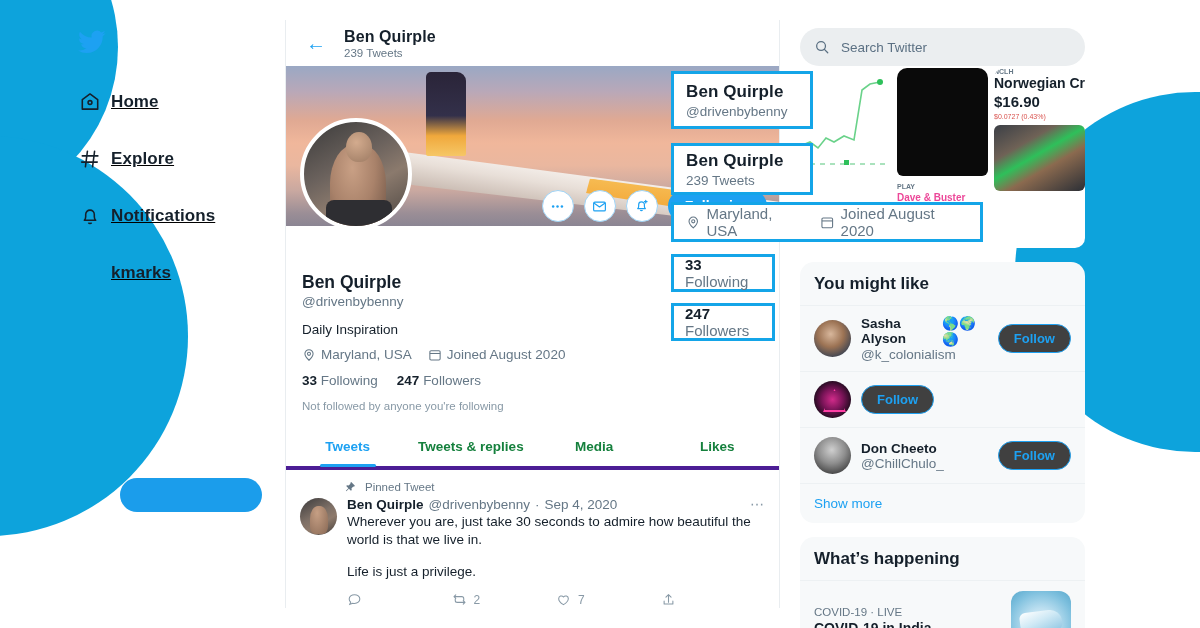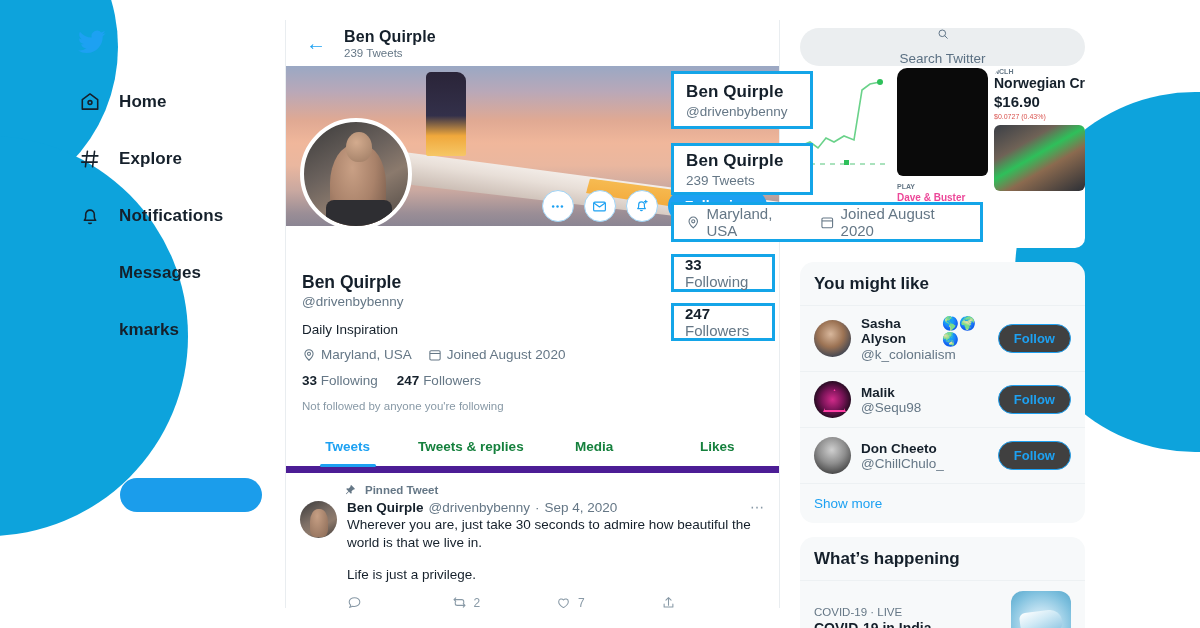--- a/index.html
+++ b/index.html
@@ -19,22 +19,22 @@
   #deco-pill {
     position: absolute; left: 120px; top: 478px; width: 142px; height: 34px;
     background: #1B9DEB; border-radius: 17px;
   }
   #deco-circle-right { right: -175px; top: 92px; width: 360px; height: 360px; }
 
   
   #sidebar { position: absolute; left: 60px; top: 28px; width: 225px; z-index: 6; }
   #twitter-logo { width: 30px; height: 28px; margin-left: 17px; display:block; }
   .nav-item {
-    display: flex; align-items: center; gap: 17px;
-    height: 40px; margin-top: 17px; padding-left: 18px; cursor: pointer;
+    display: flex; align-items: center; gap: 9px;
+    height: 40px; margin-top: 17px; padding-left: 18px; cursor: pointer; text-decoration: underline;
   }
   .nav-item .ico { width: 24px; height: 24px; flex: 0 0 24px; display:flex; align-items:center; justify-content:center; }
   .nav-item .lbl { font-size: 17px; font-weight: 700; color: #15202B; letter-spacing: .1px; }
   #nav-item-home { margin-top: 26px; }
 
   
   #center-column {
     position: absolute; left: 285px; top: 20px; width: 495px; height: 588px;
     background: #fff; border-left: 1px solid #E9EDF0; border-right: 1px solid #E9EDF0;
     overflow: hidden; z-index: 5;
@@ -113,48 +113,48 @@
   #profile-info { padding: 46px 16px 0 16px; }
   #profile-name { font-size: 17.5px; font-weight: 700; color: #15202B; }
   #profile-handle { font-size: 13.5px; color: #657786; margin-top: 1px; }
   #profile-bio { font-size: 13.5px; color: #15202B; margin-top: 13px; }
   #profile-meta { display: flex; align-items: center; gap: 16px; margin-top: 10px; font-size: 13.5px; color: #657786; }
   .meta-chip { display: flex; align-items: center; gap: 5px; }
   #profile-stats { display: flex; gap: 19px; margin-top: 11px; font-size: 13.5px; color: #657786; }
   .stat b { color: #15202B; font-weight: 700; }
   #profile-followinfo { font-size: 11.5px; color: #8899A6; margin-top: 12px; }
 
-  #profile-tabs { display: flex; margin-top: 14px; border-bottom: 7px solid #4c1d95; }
+  #profile-tabs { display: flex; margin-top: 14px; border-bottom: 4px solid #4c1d95; }
   .tab { flex: 1; text-align: center; padding: 13px 0 12px; font-size: 13.5px; font-weight: 700; color: #15803d; cursor: pointer; position: relative; }
   .tab.active { color: #1DA1F2; }
   .tab.active::after { content:""; position: absolute; left: 50%; transform: translateX(-50%); bottom: -1px; width: 56px; height: 3px; background: #1DA1F2; border-radius: 2px; }
 
   #pinned-tweet { padding: 11px 14px 0 14px; }
-  #pinned-label { display: flex; align-items: center; gap: 9px; margin-left: 44px; font-size: 11.5px; font-weight: 700; color: #657786; }
+  #pinned-label { display: flex; align-items: center; gap: 9px; margin-left: 44px; font-size: 11.5px; font-weight: 400; color: #657786; }
   .tweet-row { display: flex; gap: 10px; margin-top: 3px; }
   #tweet-avatar {
     width: 37px; height: 37px; border-radius: 50%; flex: 0 0 37px; margin-top: 2px;
     background: linear-gradient(150deg,#39393a 0%,#7d6f66 45%,#8e7a6c 65%,#3e3a38 100%);
     position: relative; overflow: hidden;
   }
   #tweet-avatar .t-torso { position:absolute; left:10px; top:8px; width:18px; height:28px; background: radial-gradient(ellipse at 40% 25%, #c69f84, #8a6a56); border-radius: 45% 45% 28% 28%; }
   .tweet-head { display: flex; align-items: baseline; gap: 5px; font-size: 13.5px; }
   .tweet-head .tw-name { font-weight: 700; color: #15202B; }
   .tweet-head .tw-handle, .tweet-head .tw-dot, .tweet-head .tw-date { color: #657786; }
   #tweet-more { margin-left: auto; color: #8899A6; font-size: 14px; letter-spacing: 1px; cursor: pointer; }
   .tweet-text { font-size: 13.5px; color: #15202B; line-height: 1.36; margin-top: 1px; }
   .tweet-text.second { margin-top: 13px; }
   #tweet-actions { display: flex; margin-top: 11px; color: #8899A6; font-size: 12px; }
   .tw-action { display: flex; align-items: center; gap: 7px; width: 110px; cursor: pointer; }
 
   
   #right-column { position: absolute; left: 800px; top: 28px; width: 285px; z-index: 5; }
   #search-bar {
     display: flex; align-items: center; gap: 11px; height: 38px; padding: 0 14px;
-    background: #EBEEF0; border-radius: 19px; color: #5B7083; font-size: 13.5px; cursor: text; flex-direction: column;
+    background: #EBEEF0; border-radius: 19px; color: #5B7083; font-size: 13.5px; cursor: text;
   }
 
   .panel { background: #F7F9FA; border-radius: 14px; margin-top: 14px; overflow: hidden; }
   .panel-title { font-size: 17px; font-weight: 700; color: #15202B; padding: 12px 14px 11px; }
   .wml-row { display: flex; align-items: center; gap: 10px; padding: 9px 14px; border-top: 1px solid #EDF1F3; }
   .wml-avatar { width: 37px; height: 37px; border-radius: 50%; flex: 0 0 37px; overflow: hidden; position: relative; }
   #wml-avatar-0 { background: radial-gradient(circle at 45% 38%, #d8b79c 0%, #9c7354 42%, #3d4452 78%, #23272e 100%); }
   #wml-avatar-1 { background: radial-gradient(circle at 50% 50%, #d12b8a 0%, #7a1458 40%, #140a16 78%); }
   #wml-avatar-1::after { content:""; position:absolute; left:9px; top:8px; width:19px; height:19px; border:2.5px solid #ff3ea5; transform: rotate(180deg); clip-path: polygon(50% 100%, 0 0, 100% 0); }
   #wml-avatar-2 { background: radial-gradient(circle at 48% 35%, #cfcfcf 0%, #8e8e8e 44%, #3b3b3b 85%); }
@@ -250,24 +250,20 @@
     <div class="nav-item">
       <span class="ico">
         <svg width="22" height="22" viewBox="0 0 24 24" fill="none" stroke="#15202B" stroke-width="1.7" stroke-linejoin="round">
           <path d="M18.2 16.6H5.8c1.2-1.1 1.5-2.3 1.5-3.9v-2.4a4.7 4.7 0 1 1 9.4 0v2.4c0 1.6.3 2.8 1.5 3.9z"></path>
           <path d="M10.3 19.2a1.9 1.9 0 0 0 3.4 0"></path>
         </svg>
       </span>
       <span class="lbl">Notifications</span>
     </div>
 
-    <div class="nav-item">
-      <span class="ico"></span>
-      <span class="lbl">Messages</span>
-    </div>
 
     <div class="nav-item">
       <span class="ico"></span>
       <span class="lbl">kmarks</span>
     </div>
   </nav>
 
   <main id="center-column">
 
     <div id="profile-topbar">
@@ -457,26 +453,20 @@
             <span>Sasha Alyson</span>
             <span>🌎🌍🌏</span>
           </div>
           <div class="wml-handle">@k_colonialism</div>
         </div>
         <button class="follow-btn">Follow</button>
       </div>
 
       <div class="wml-row">
         <div class="wml-avatar" id="wml-avatar-1"></div>
-        <div class="wml-text">
-          <div class="wml-name">
-              <span>Malik</span>
-            </div>
-          <div class="wml-handle">@Sequ98</div>
-        </div>
         <button class="follow-btn">Follow</button>
       </div>
 
       <div class="wml-row">
         <div class="wml-avatar" id="wml-avatar-2"></div>
         <div class="wml-text">
           <div class="wml-name">
               <span>Don Cheeto</span>
             </div>
           <div class="wml-handle">@ChillChulo_</div>

